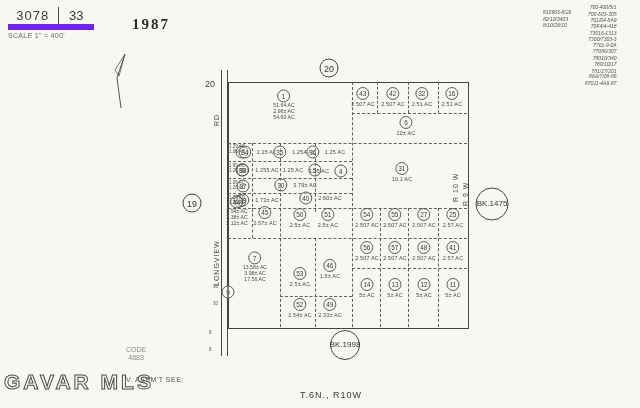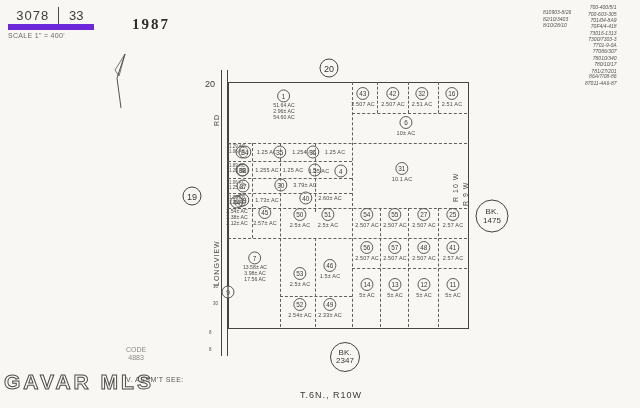--- a/index.html
+++ b/index.html
@@ -32,22 +32,22 @@
       color:#3c3b37;background:rgba(248,247,243,.4);flex:none;}
   .pa{font-size:7px;transform:scale(.78);color:#4a4945;letter-spacing:.2px;}
   .pl{font-size:7px;transform:scale(.74);transform-origin:top center;color:#4a4945;
       line-height:1.15;text-align:center;}
   .note{position:absolute;font-size:7px;transform:scale(.64);transform-origin:top left;
         color:#55544f;line-height:1.2;white-space:nowrap;}
   .seccirc{position:absolute;transform:translate(-50%,-50%);border:1.1px solid #45443f;
            border-radius:50%;display:flex;align-items:center;justify-content:center;
            font-size:9px;color:#383733;}
   .bkcirc{position:absolute;transform:translate(-50%,-50%);border:1.2px solid #45443f;
-          border-radius:50%;display:flex;flex-direction:column;align-items:center;
-          justify-content:center;font-size:8px;line-height:1.05;color:#383733;margin-top:12px;}
+          border-radius:50%;display:flex;flex-direction:row;align-items:center;
+          justify-content:center;font-size:8px;line-height:1.05;color:#383733;}
   .vtext{position:absolute;writing-mode:vertical-rl;transform:rotate(180deg);
          font-size:7px;letter-spacing:1px;color:#4a4945;}
   .corner18{position:absolute;left:205px;top:79px;font-size:9px;color:#3c3b37;}
   
   .code{position:absolute;left:126px;top:346px;font-size:7px;color:#8a8a86;
         text-align:center;line-height:1.2;}
   .wm{position:absolute;left:4px;top:370px;font-size:21px;font-weight:bold;letter-spacing:3px;
       color:rgba(248,247,243,.15);-webkit-text-stroke:1px #4e4d49;font-family:"Liberation Sans",sans-serif;}
   .assmt{position:absolute;left:126px;top:376px;font-size:7px;color:#55544f;letter-spacing:.5px;}
   .township{position:absolute;left:300px;top:390px;font-size:9px;letter-spacing:1px;color:#3c3b37;}
@@ -316,28 +316,28 @@
       <div class="note" style="left: 213px; top: 301px;">
         <div>30</div>
       </div>
       <div class="note" style="left: 209px; top: 330px;">
         <div>8</div>
       </div>
       <div class="note" style="left: 209px; top: 347px;">
         <div>8</div>
       </div>
       <div class="seccirc" style="left: 329px; top: 68px; width: 17px; height: 17px;">20</div>
-      <div class="seccirc" style="left: 192px; top: 196px; width: 17px; height: 17px;">19</div>
+      <div class="seccirc" style="left: 192px; top: 203px; width: 17px; height: 17px;">19</div>
       <div class="bkcirc" style="left: 492px; top: 204px; width: 31px; height: 31px;">
         <div>BK.</div>
         <div>1475</div>
       </div>
       <div class="bkcirc" style="left: 345px; top: 345px; width: 28px; height: 28px;">
         <div>BK.</div>
-        <div>2347</div>
+        <div>1998</div>
       </div>
     </div>
 
   <div class="corner18">20</div>
   <div class="vtext" style="left:213px;top:100px;height:26px;">RD</div>
   <div class="vtext" style="left:213px;top:228px;height:58px;">LONGVIEW</div>
   <div class="vtext" style="left:452px;top:160px;height:42px;">R 10 W</div>
   <div class="vtext" style="left:462px;top:164px;height:42px;">R 9 W</div>
 
   <div class="code">

